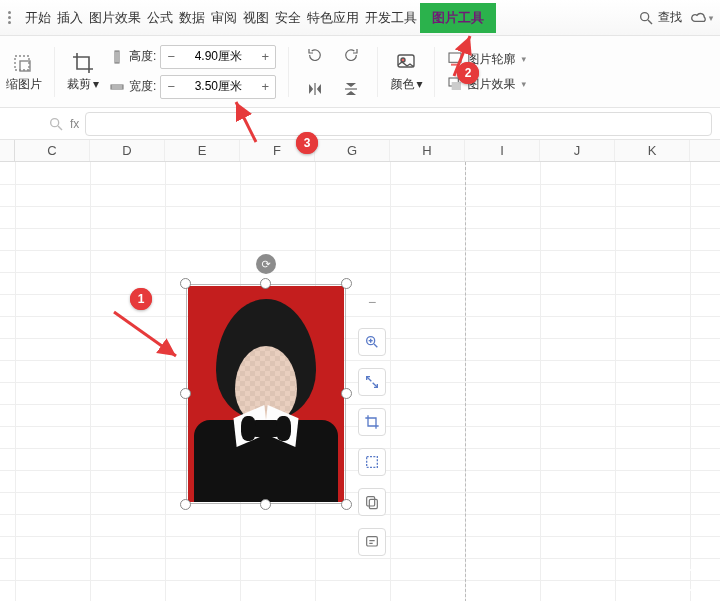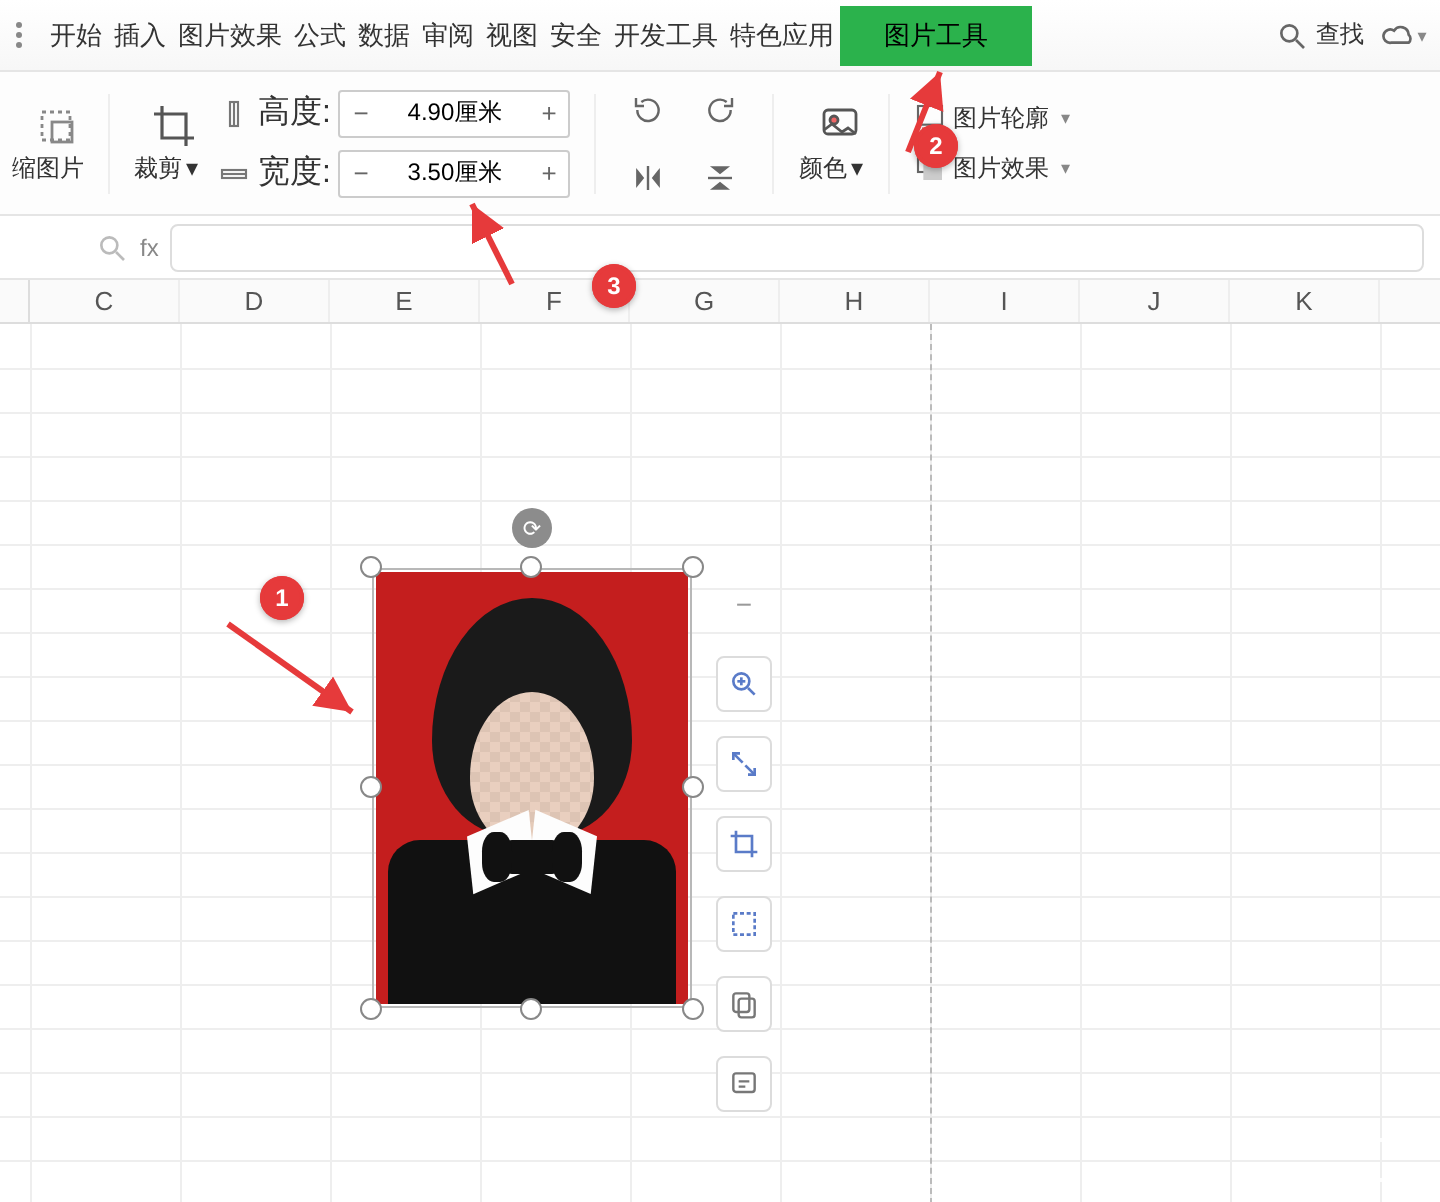--- a/index.html
+++ b/index.html
@@ -3,34 +3,34 @@
 <meta charset="utf-8">
 <style>
 * { margin: 0; padding: 0; box-sizing: border-box; font-family: "Microsoft YaHei", Arial, sans-serif; }
 body { width: 720px; height: 601px; overflow: hidden; background: #fff; position: relative; font-size: 12px; color: #333; }
 
 
 .tabbar { display: flex; align-items: center; height: 36px; padding: 0 4px; border-bottom: 1px solid #e5e5e5; background: linear-gradient(#fff, #f7f7f7); gap: 0; }
 .tabbar .menu-dots { width: 18px; display: flex; flex-direction: column; justify-content: center; gap: 2px; padding: 0 4px; }
 .tabbar .menu-dots span { width: 3px; height: 3px; background: #888; border-radius: 50%; }
 .tab { padding: 6px 3px; font-size: 13px; white-space: nowrap; cursor: pointer; }
-.tab.active { background: #2bb24c; color: #000000; padding: 6px 22px; }
+.tab.active { background: #2bb24c; color: #701a75; padding: 6px 12px; font-weight: bold; }
 .tabbar .spacer { flex: 1; }
 .search-area { display: flex; align-items: center; gap: 4px; padding-right: 6px; }
 .icon-btn { display: inline-flex; align-items: center; justify-content: center; width: 28px; height: 26px; border: 1px solid transparent; border-radius: 3px; background: transparent; cursor: pointer; color: #555; }
 
 
 .ribbon { display: flex; align-items: center; height: 72px; padding: 6px 6px; border-bottom: 1px solid #e5e5e5; background: #fdfdfd; gap: 10px; }
 .ribbon .group { display: flex; align-items: center; gap: 4px; }
 .ribbon .sep { width: 1px; height: 50px; background: #eee; margin: 0 2px; }
-.ribbon .vstack { display: flex; flex-direction: column; align-items: flex-end; gap: 1px; cursor: pointer; }
+.ribbon .vstack { display: flex; flex-direction: column; align-items: center; gap: 1px; cursor: pointer; }
 .ribbon .vstack span { font-size: 12px; color: #333; }
 .size-group { display: flex; flex-direction: column; gap: 6px; }
 .size-row { display: flex; align-items: center; gap: 4px; }
-.size-row label { font-size: 16px; color: #333; }
+.size-row label { font-size: 12px; color: #333; }
 .size-input { display: flex; align-items: center; border: 1px solid #ccc; border-radius: 2px; height: 24px; background: #fff; }
 .size-input .step { width: 20px; text-align: center; font-size: 13px; color: #666; cursor: pointer; user-select: none; }
 .size-input input { width: 74px; border: none; text-align: center; font-size: 12px; outline: none; }
 .checkbox { display: flex; align-items: center; gap: 4px; }
 .checkbox .box { width: 14px; height: 14px; border: 1px solid #bbb; border-radius: 2px; background: #fff; }
 .h-icon-label { display: flex; align-items: center; gap: 4px; cursor: pointer; }
 .dropdown-caret { font-size: 9px; color: #888; margin-left: 2px; }
 
 
 .formula-bar { display: flex; align-items: center; height: 32px; padding: 4px 8px; gap: 6px; background: #fff; border-bottom: 1px solid #e5e5e5; }
@@ -99,22 +99,22 @@
       <span></span>
     </div>
   <div class="tab">开始</div>
   <div class="tab">插入</div>
   <div class="tab">图片效果</div>
   <div class="tab">公式</div>
   <div class="tab">数据</div>
   <div class="tab">审阅</div>
   <div class="tab">视图</div>
   <div class="tab">安全</div>
+  <div class="tab">特色应用</div>
   <div class="tab">开发工具</div>
-  <div class="tab">特色应用</div>
   <div class="tab active">图片工具</div>
   <div class="spacer"></div>
   <div class="search-area">
     <svg class="ico-s" viewBox="0 0 24 24" fill="none" stroke="#666" stroke-width="2">
         <circle cx="10" cy="10" r="6"></circle>
         <line x1="15" y1="15" x2="21" y2="21"></line>
       </svg>
     <span>查找</span>
   </div>
   <button class="icon-btn">

